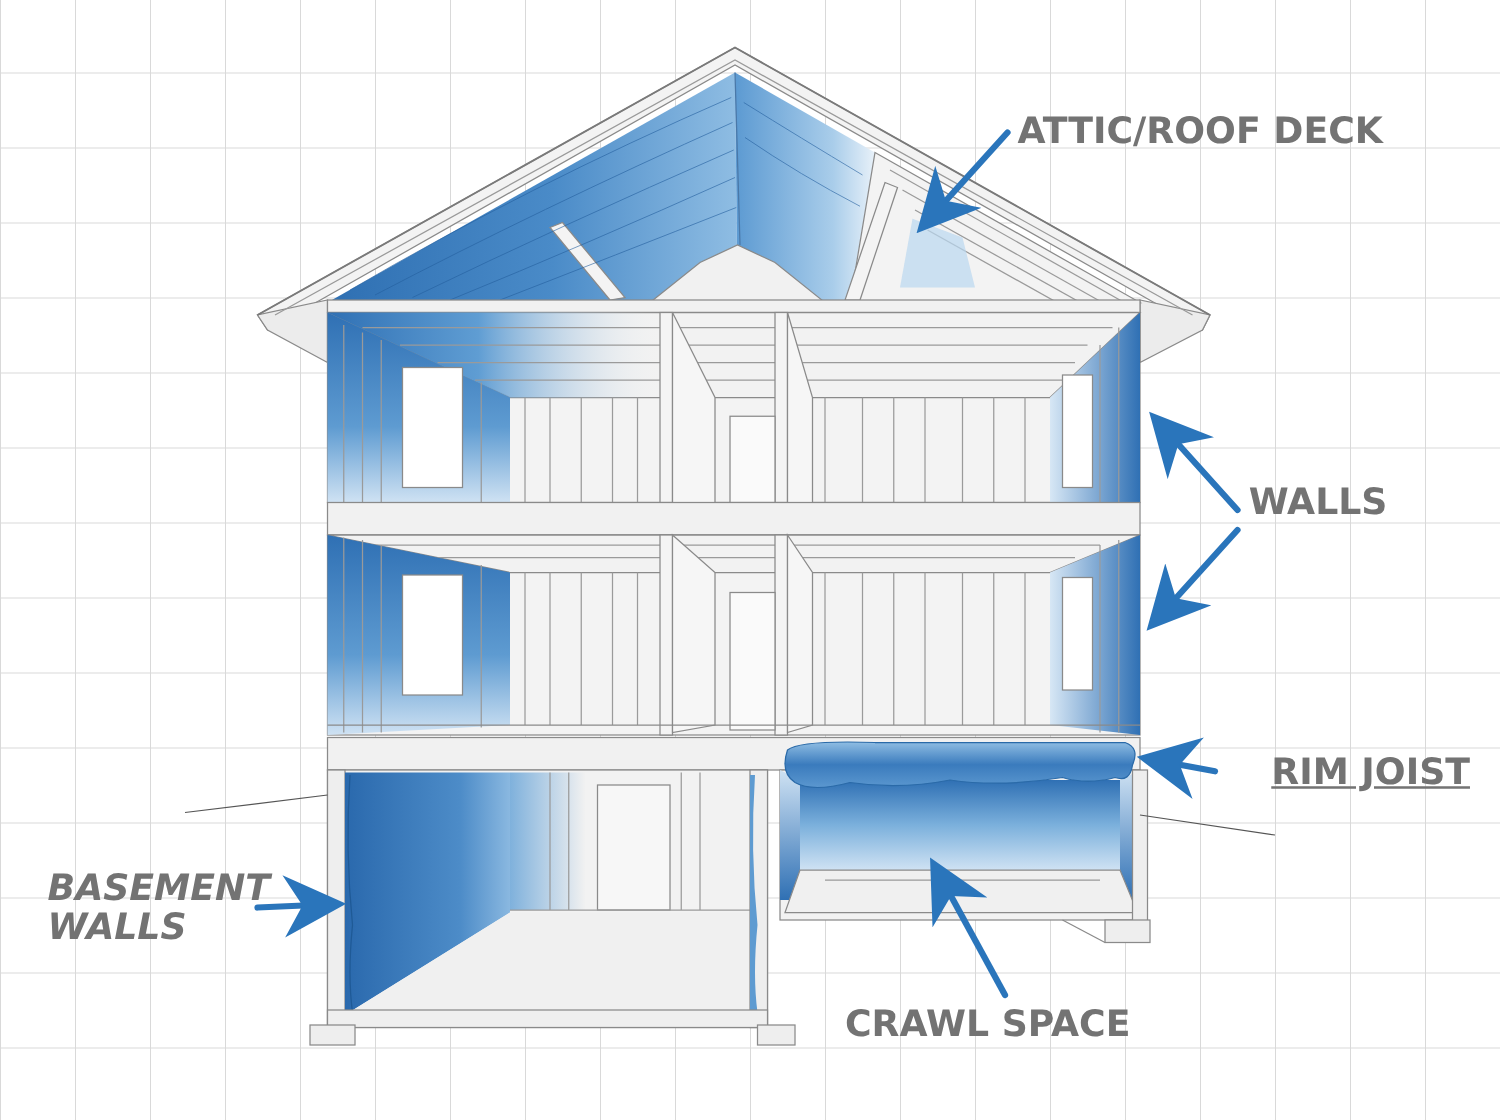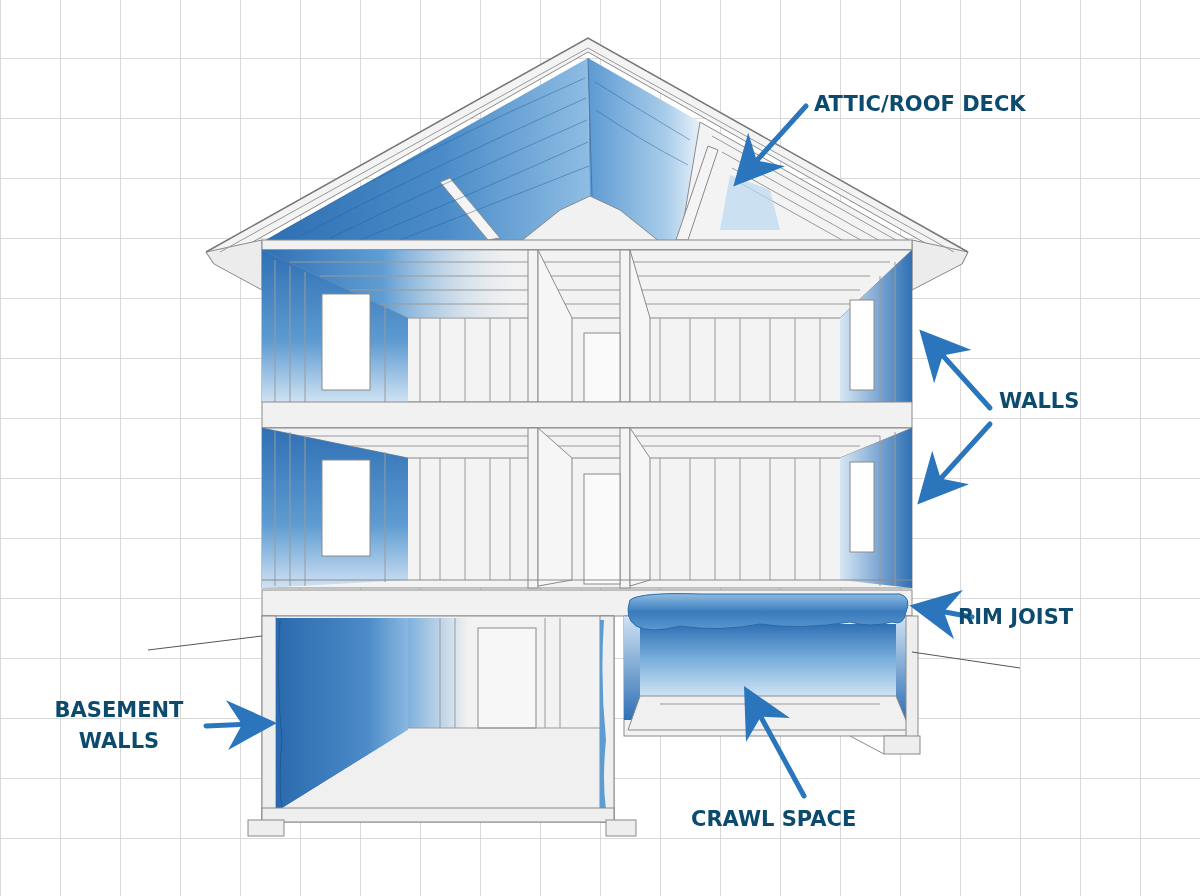--- a/index.html
+++ b/index.html
@@ -12,30 +12,30 @@
     position: absolute; inset: 0;
     background-image:
       linear-gradient(to right, #d9d9d9 1px, transparent 1px),
       linear-gradient(to bottom, #d9d9d9 1px, transparent 1px);
     background-size: 60px 60px;
     background-position: 0px -2px;
   }
   svg.house { position: absolute; left: 0; top: 0; }
   .label {
     position: absolute;
-    color: #0c4a6e;
+    color: #737373;
     font-family: "DejaVu Sans", sans-serif;
     font-weight: bold;
-    font-size: 21px;
+    font-size: 29px;
     line-height: 31px;
     letter-spacing: 0px;
     white-space: nowrap;
   }
   .label.right { text-align: left; }
-  .label.basement { text-align: center; }
+  .label.basement { text-align: left; font-style: italic; }
 </style>
 </head>
 <body>
 
 <div class="grid"></div>
 
 <svg class="house" width="1200" height="896" viewBox="0 0 1200 896">
   <defs>
     <linearGradient id="roofL" x1="0" y1="0" x2="1" y2="0">
       <stop offset="0" stop-color="#2e6fb2"></stop>
@@ -277,20 +277,20 @@
     <line x1="804" y1="796" x2="756" y2="708" marker-end="url(#arrowhead)"></line>
   </g>
 </svg>
 
 <div class="label right" style="left:814px; top:89px;">ATTIC/ROOF DECK</div>
 
 <div class="label right" style="left:999px; top:386px;">
   <div>WALLS</div>
 </div>
 
-<div class="label right" style="left:958px; top:602px;">RIM JOIST</div>
+<div class="label right" style="left:1017px; top:602px;text-decoration:underline;">RIM JOIST</div>
 
 <div class="label basement" style="left:38px; top:695px; width:162px;">
   <div>BASEMENT</div>
   <div>WALLS</div>
 </div>
 
-<div class="label right" style="left:691px; top:804px;text-align:right;">CRAWL SPACE</div>
+<div class="label right" style="left:676px; top:804px;text-align:right;">CRAWL SPACE</div>
 
 </body></html>

